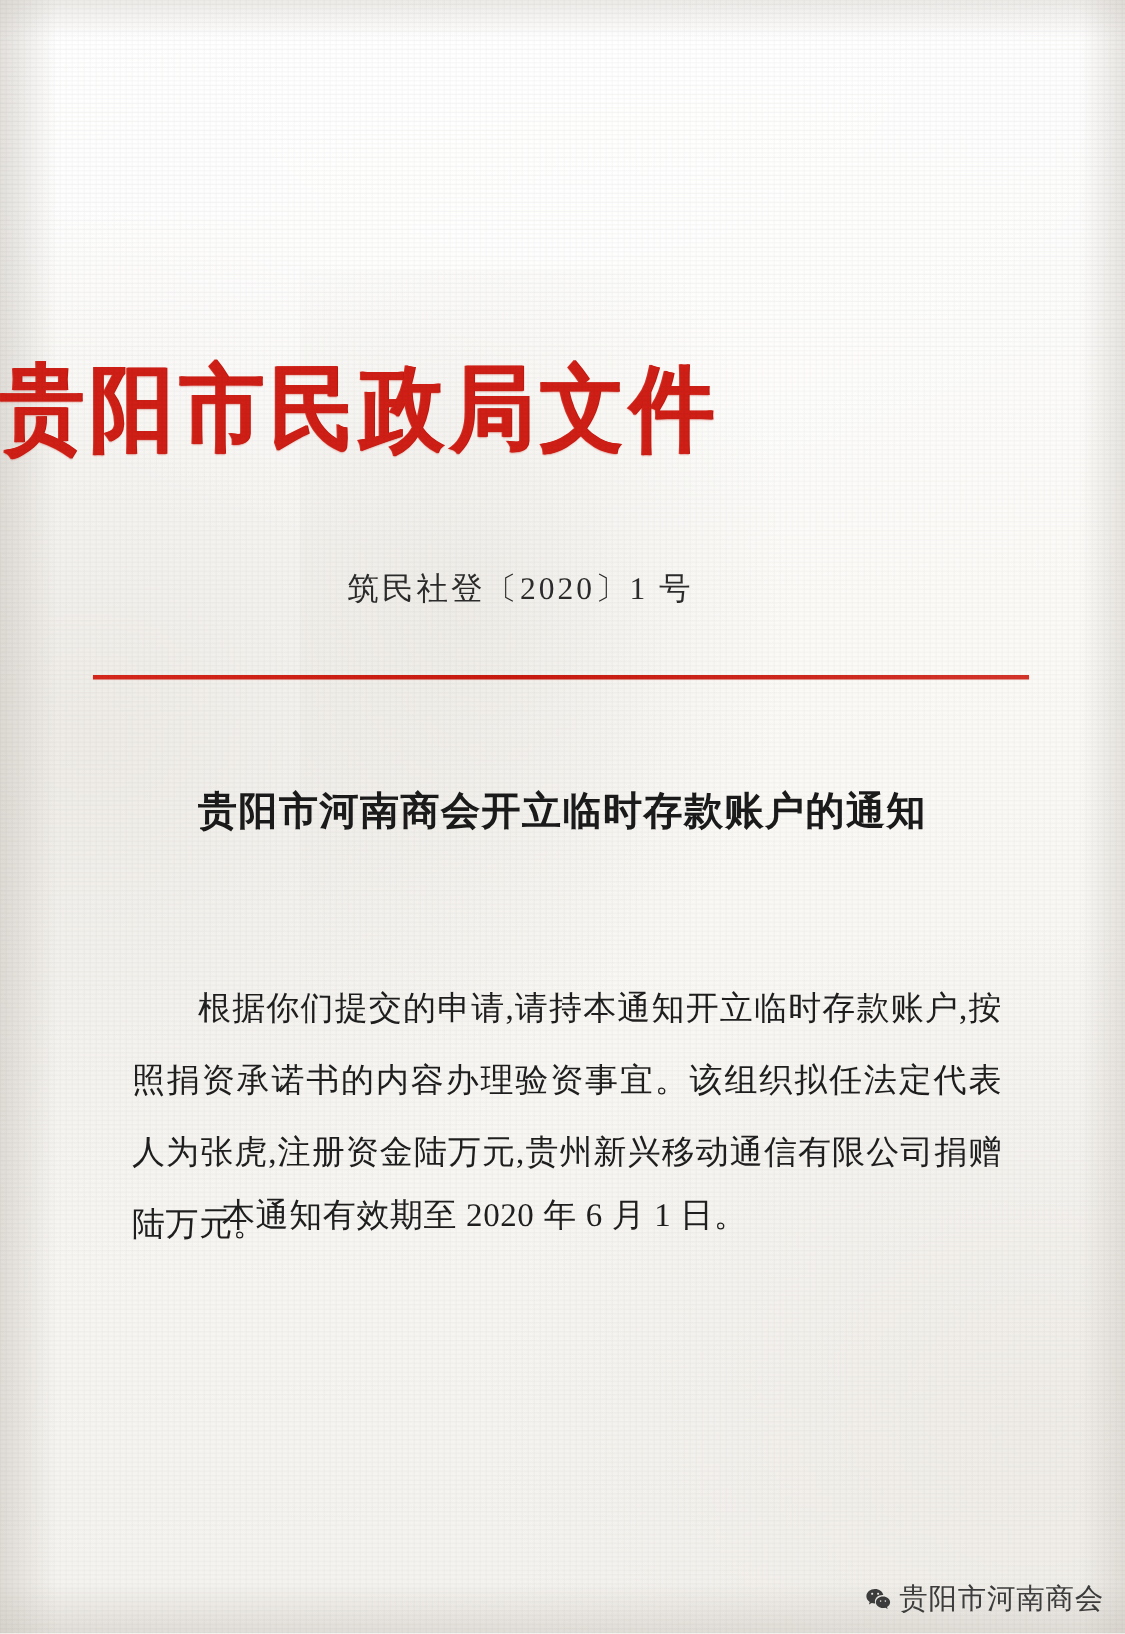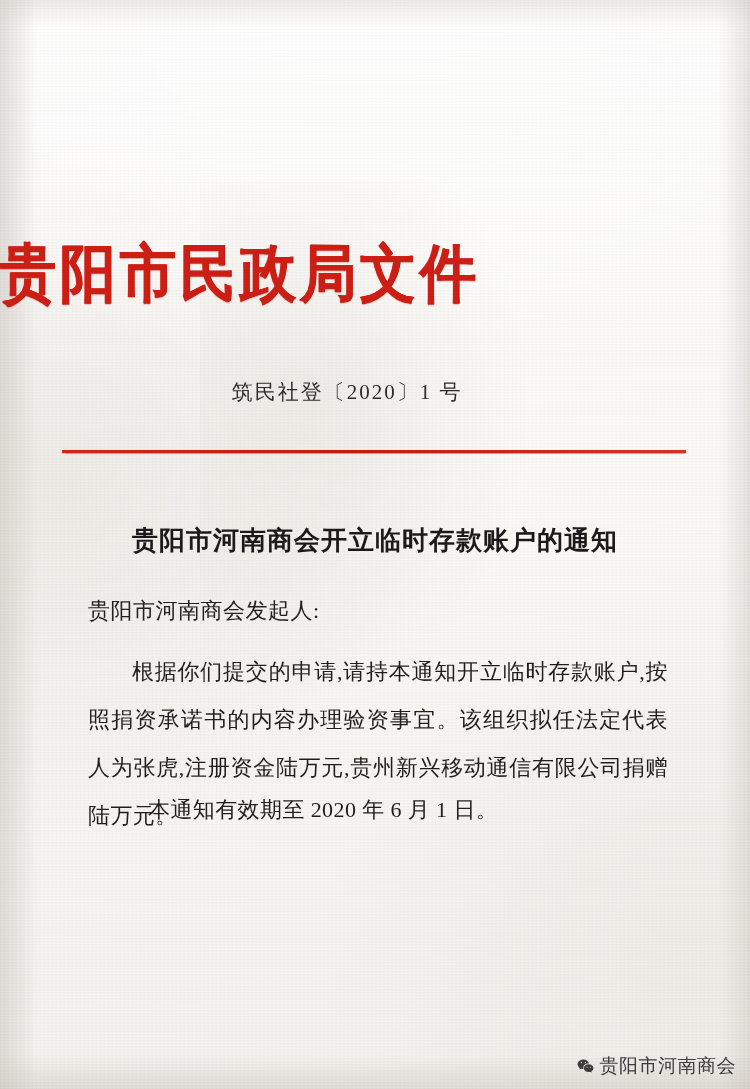--- a/index.html
+++ b/index.html
@@ -189,21 +189,20 @@
   <div class="masthead">
     <div class="masthead-title">贵阳市民政局文件</div>
   </div>
 
   <div class="doc-number">筑民社登〔2020〕1 号</div>
 
   <div class="red-rule"></div>
 
   <div class="doc-title">贵阳市河南商会开立临时存款账户的通知</div>
 
-  <div class="salutation">贵阳市河南商会发起人:</div>
 
   <div class="body-text">
     <p>根据你们提交的申请,请持本通知开立临时存款账户,按照捐资承诺书的内容办理验资事宜。该组织拟任法定代表人为张虎,注册资金陆万元,贵州新兴移动通信有限公司捐赠陆万元。</p>
   </div>
 
   <div class="closing">本通知有效期至 2020 年 6 月 1 日。</div>
 
 </div>
 
 <div class="vignette"></div>

